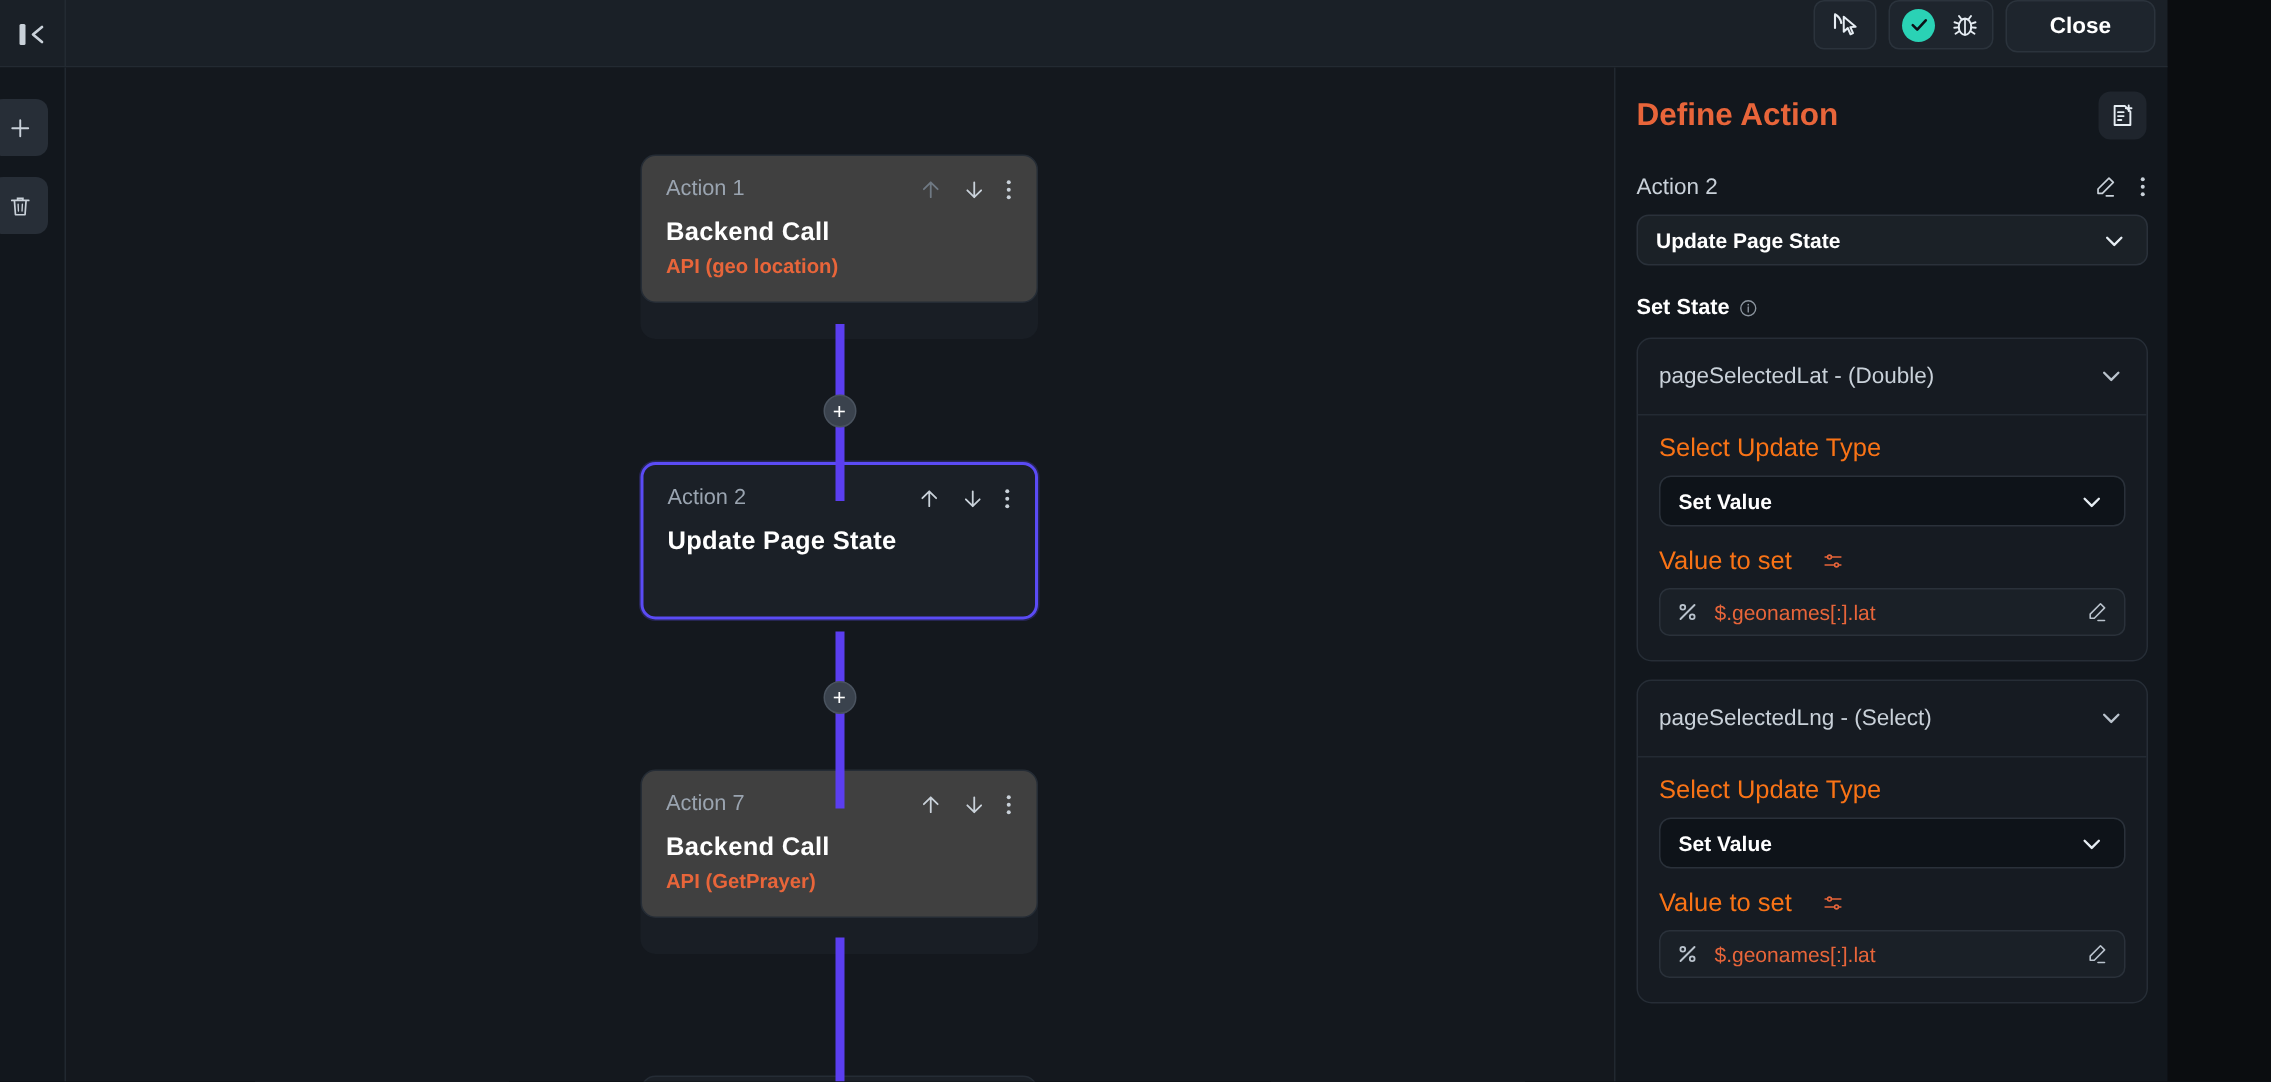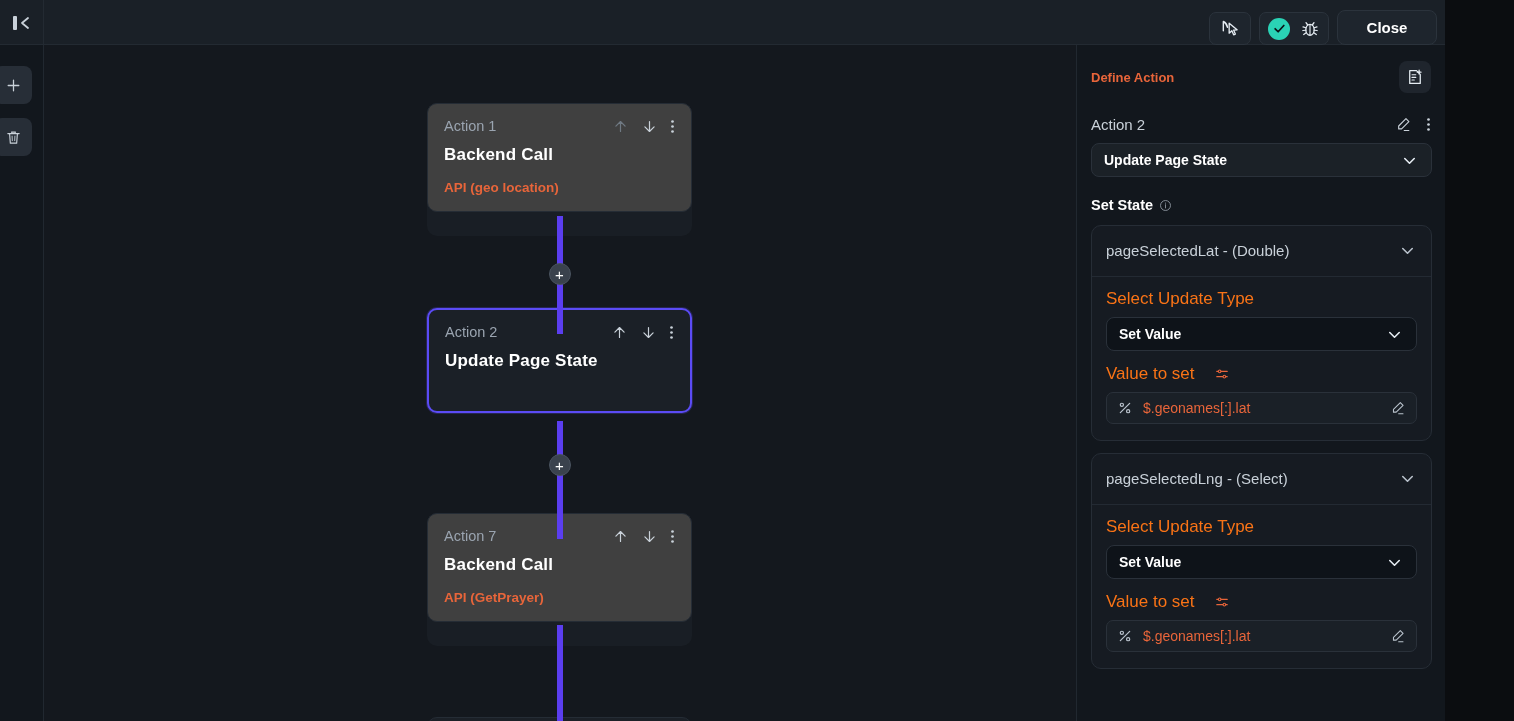--- a/index.html
+++ b/index.html
@@ -24,21 +24,21 @@
   }
   .topbar-left{
     position:absolute; left:0; top:0; width:44px; height:45px;
     border-right:1px solid #232a32;
     display:flex; align-items:center; justify-content:center;
   }
   .collapse-ico{ display:flex; align-items:center; gap:1px; }
   .collapse-ico .bar{ width:4px; height:14px; background:#c9d1d9; border-radius:1px;}
   .topbar-right{
     position:absolute; right:8px; top:0; height:45px;
-    display:flex; align-items:flex-end; gap:8px;
+    display:flex; align-items:flex-start; gap:8px;
   }
   .tb-btn{
     height:33px; border:1px solid #2b333c; border-radius:7px;
     background:#1e252d; display:flex; align-items:center; justify-content:center;
     padding:0 10px; cursor:pointer;
   }
   .tb-group{
     height:33px; border:1px solid #2b333c; border-radius:7px;
     background:#1e252d; display:flex; align-items:center; gap:10px;
     padding:0 8px; cursor:pointer;
@@ -84,21 +84,21 @@
   }
   .node-wrap.selected .node-outer{ background:transparent; }
   .node-wrap.selected .node-card{
     border:2px solid #5b4bf5; background:#1b2027;
     box-shadow:0 0 0 1px rgba(91,75,245,.25);
   }
   .node-head{ display:flex; align-items:flex-start; justify-content:space-between; }
   .node-idx{ color:#9aa4b0; font-size:14.5px; }
   .node-tools{ display:flex; align-items:center; gap:12px; }
   .node-title{ color:#ffffff; font-size:17px; font-weight:bold; margin-top:10px; letter-spacing:.2px;}
-  .node-sub{ color:#e8653a; font-size:13.5px; font-weight:bold; margin-top:15px; }
+  .node-sub{ color:#e8653a; font-size:13.5px; font-weight:bold; margin-top:5px; }
 
   .plus-btn{
     position:absolute; left:50%; transform:translateX(-50%);
     width:22px; height:22px; border-radius:50%;
     background:#3a4插; background:#3a424d; border:1px solid #4a535f;
     display:flex; align-items:center; justify-content:center;
     color:#fff; font-size:15px; line-height:1; cursor:pointer; z-index:4;
   }
   .edge{
     position:absolute; left:50%; transform:translateX(-50%);
@@ -106,21 +106,21 @@
   }
 
   
   .panel{
     position:absolute; left:1076px; top:45px; width:369px; height:676px;
     background:#12171d; border-left:1px solid #212830;
     overflow:hidden;
   }
   .panel-inner{ padding:16px 14px 0 14px; }
   .panel-head{ display:flex; align-items:center; justify-content:space-between; }
-  .panel-title{ color:#e8653a; font-size:13px; font-weight:bold; }
+  .panel-title{ color:#e8653a; font-size:21px; font-weight:bold; }
   .panel-head-btn{
     width:32px; height:32px; border-radius:8px; background:#1f252d;
     display:flex; align-items:center; justify-content:center; cursor:pointer;
   }
   .action-row{
     display:flex; align-items:center; justify-content:space-between;
     margin-top:23px;
   }
   .action-name{ color:#c9d1d9; font-size:15px; }
   .action-row-tools{ display:flex; align-items:center; gap:14px; }

